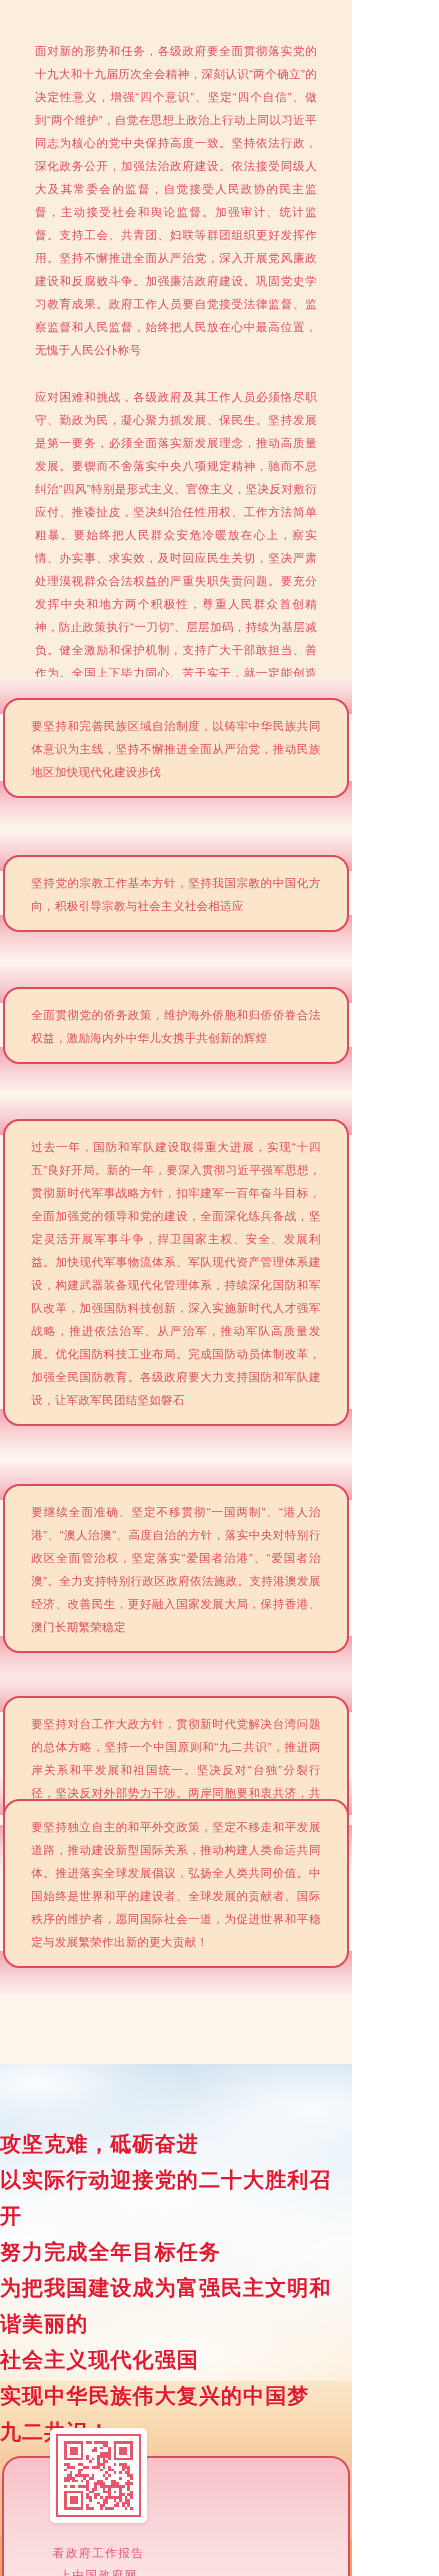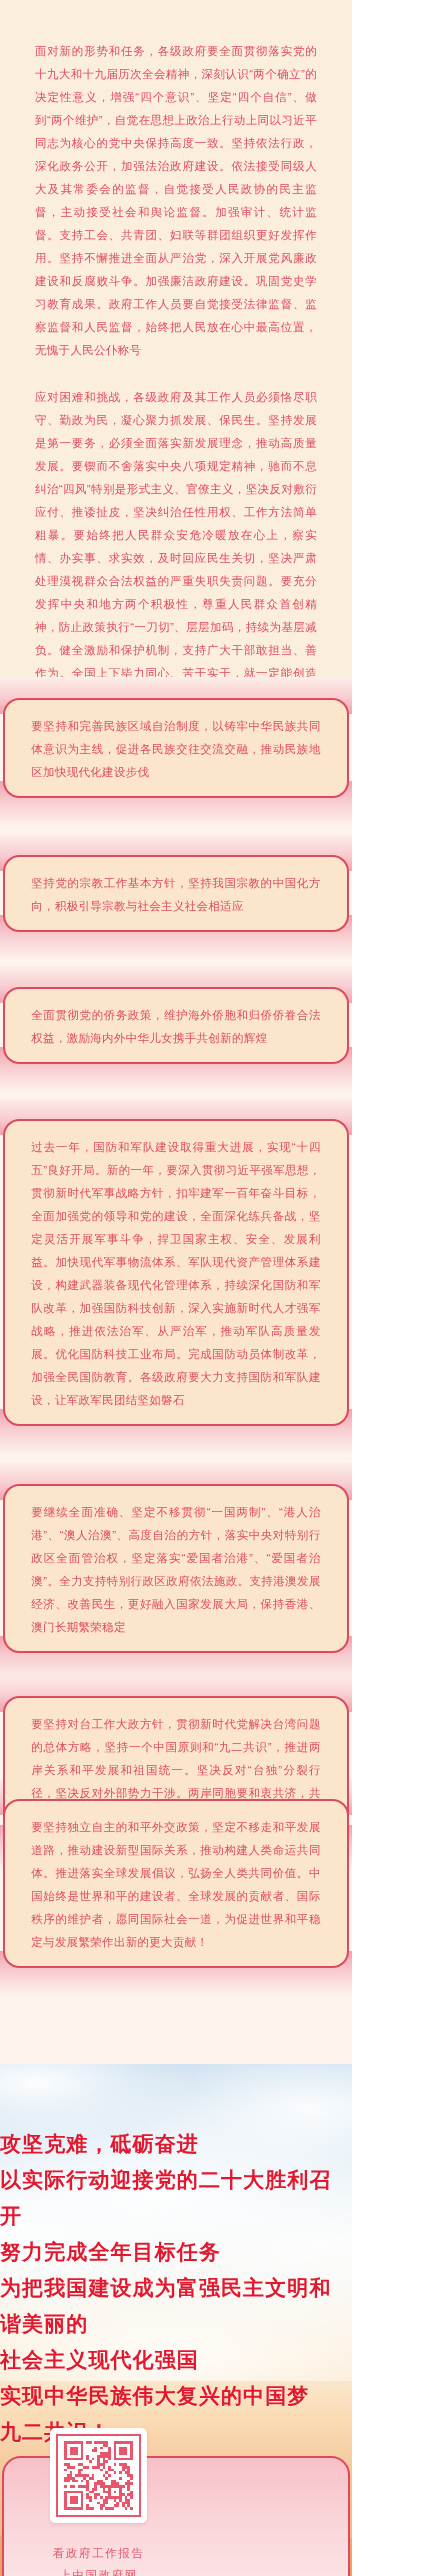--- a/index.html
+++ b/index.html
@@ -109,21 +109,21 @@
 
 <div class="page">
 
   <section class="intro">
     <p>面对新的形势和任务，各级政府要全面贯彻落实党的十九大和十九届历次全会精神，深刻认识“两个确立”的决定性意义，增强“四个意识”、坚定“四个自信”、做到“两个维护”，自觉在思想上政治上行动上同以习近平同志为核心的党中央保持高度一致。坚持依法行政，深化政务公开，加强法治政府建设。依法接受同级人大及其常委会的监督，自觉接受人民政协的民主监督，主动接受社会和舆论监督。加强审计、统计监督。支持工会、共青团、妇联等群团组织更好发挥作用。坚持不懈推进全面从严治党，深入开展党风廉政建设和反腐败斗争。加强廉洁政府建设。巩固党史学习教育成果。政府工作人员要自觉接受法律监督、监察监督和人民监督，始终把人民放在心中最高位置，无愧于人民公仆称号</p>
     <p>应对困难和挑战，各级政府及其工作人员必须恪尽职守、勤政为民，凝心聚力抓发展、保民生。坚持发展是第一要务，必须全面落实新发展理念，推动高质量发展。要锲而不舍落实中央八项规定精神，驰而不息纠治“四风”特别是形式主义、官僚主义，坚决反对敷衍应付、推诿扯皮，坚决纠治任性用权、工作方法简单粗暴。要始终把人民群众安危冷暖放在心上，察实情、办实事、求实效，及时回应民生关切，坚决严肃处理漠视群众合法权益的严重失职失责问题。要充分发挥中央和地方两个积极性，尊重人民群众首创精神，防止政策执行“一刀切”、层层加码，持续为基层减负。健全激励和保护机制，支持广大干部敢担当、善作为。全国上下毕力同心、苦干实干，就一定能创造新的发展业绩</p>
   </section>
 
   <div class="card card1">
     <div class="card-cap"></div>
-    <div class="card-body">要坚持和完善民族区域自治制度，以铸牢中华民族共同体意识为主线，促进各民族交往交流交融，推动民族地区加快现代化建设步伐</div>
+    <div class="card-body">要坚持和完善民族区域自治制度，以铸牢中华民族共同体意识为主线，坚持不懈推进全面从严治党，推动民族地区加快现代化建设步伐</div>
     <div class="card-fade"></div>
   </div>
 
   <div class="card card2">
     <div class="card-cap"></div>
     <div class="card-body">坚持党的宗教工作基本方针，坚持我国宗教的中国化方向，积极引导宗教与社会主义社会相适应</div>
     <div class="card-fade"></div>
   </div>
 
   <div class="card card3">

